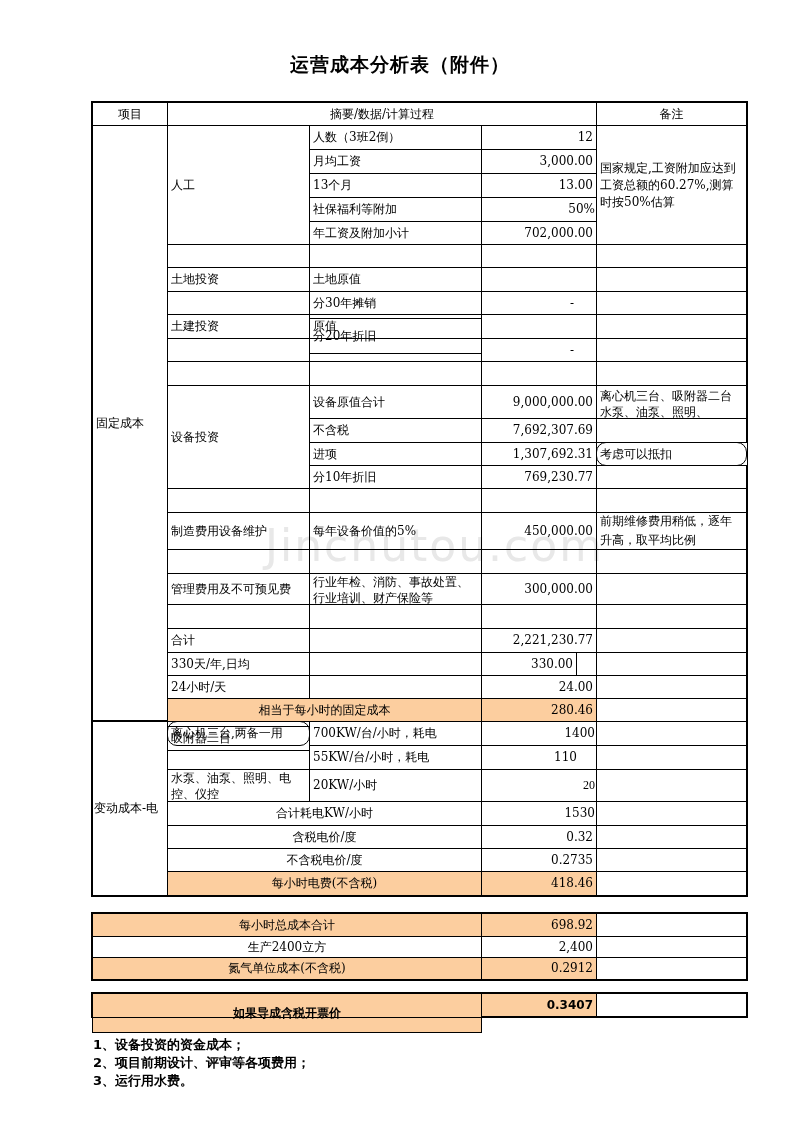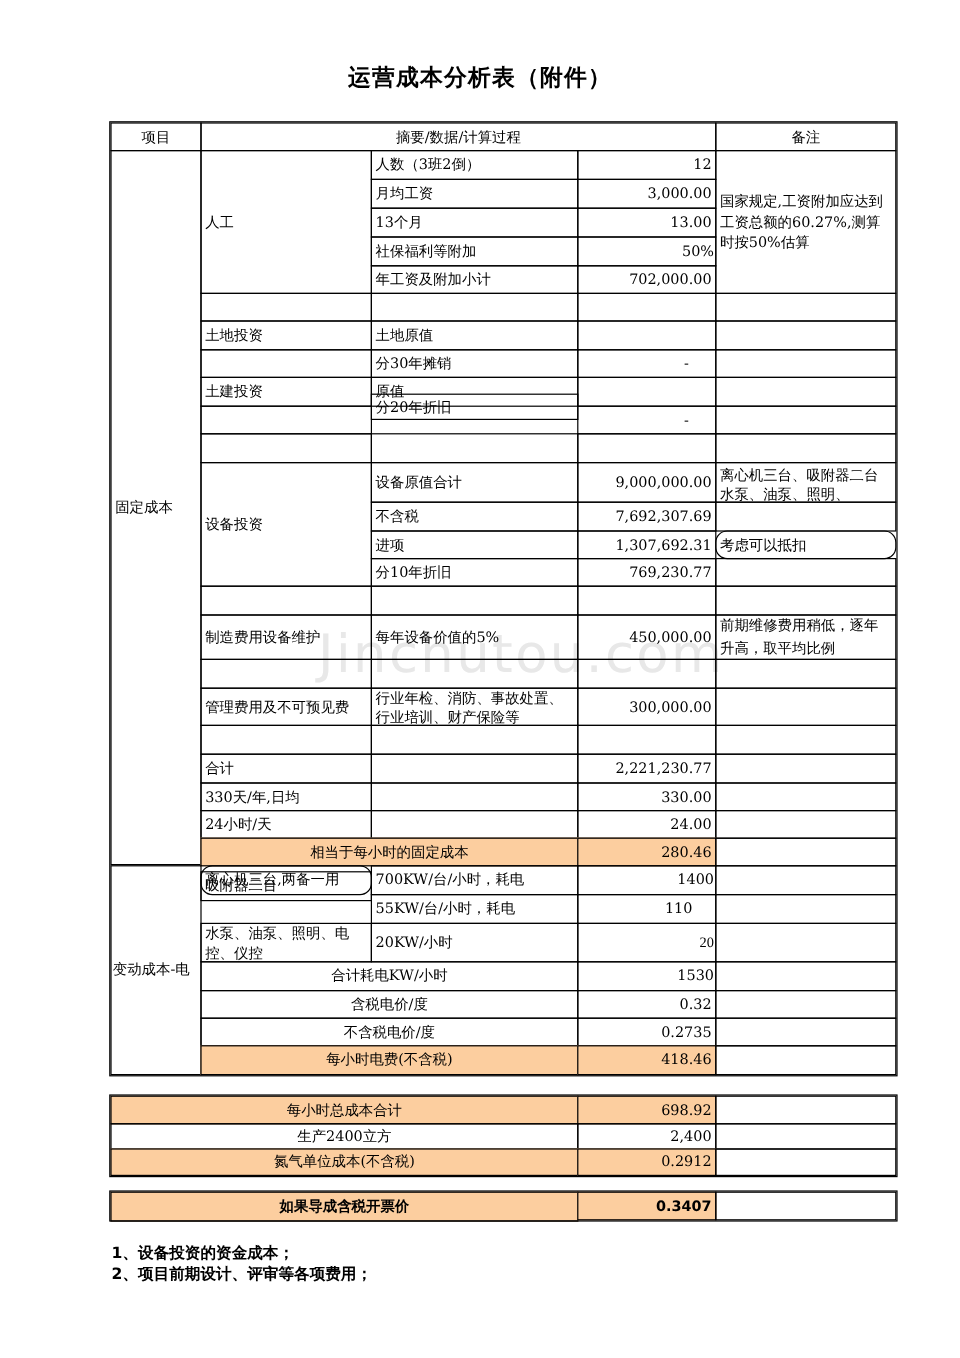--- a/index.html
+++ b/index.html
@@ -59,21 +59,21 @@
 <div class="c" style="left:167px;top:291px;width:143px;height:24px;"></div>
 <div class="c l" style="left:309px;top:291px;width:173px;height:24px;">分30年摊销</div>
 <div class="c r" style="left:481px;top:291px;width:116px;height:24px;padding-right:22px;">-</div>
 <div class="c" style="left:596px;top:291px;width:151px;height:24px;"></div>
 
 <div class="c l" style="left:167px;top:314px;width:143px;height:25px;">土建投资</div>
 <div class="c l" style="left:309px;top:314px;width:173px;height:25px;">原值</div>
 <div class="c r" style="left:481px;top:314px;width:116px;height:25px;"></div>
 <div class="c" style="left:596px;top:314px;width:151px;height:25px;"></div>
 <div class="c" style="left:167px;top:338px;width:143px;height:24px;"></div>
-<div class="c l" style="left:309px;top:328px;width:173px;height:22px;">分20年折旧</div>
+<div class="c l" style="left:309px;top:318px;width:173px;height:36px;">分20年折旧</div>
 <div class="c r" style="left:481px;top:338px;width:116px;height:24px;padding-right:22px;">-</div>
 <div class="c" style="left:596px;top:338px;width:151px;height:24px;"></div>
 
 <div class="c" style="left:167px;top:361px;width:143px;height:25px;"></div>
 <div class="c" style="left:309px;top:361px;width:173px;height:25px;"></div>
 <div class="c" style="left:481px;top:361px;width:116px;height:25px;"></div>
 <div class="c" style="left:596px;top:361px;width:151px;height:25px;"></div>
 
 <div class="c l" style="left:167px;top:385px;width:143px;height:104px;">设备投资</div>
 <div class="c l" style="left:309px;top:385px;width:173px;height:34px;">设备原值合计</div>
@@ -114,21 +114,21 @@
 <div class="c" style="left:481px;top:604px;width:116px;height:25px;"></div>
 <div class="c" style="left:596px;top:604px;width:151px;height:25px;"></div>
 
 <div class="c l" style="left:167px;top:628px;width:143px;height:25px;">合计</div>
 <div class="c" style="left:309px;top:628px;width:173px;height:25px;"></div>
 <div class="c r" style="left:481px;top:628px;width:116px;height:25px;">2,221,230.77</div>
 <div class="c" style="left:596px;top:628px;width:151px;height:25px;"></div>
 
 <div class="c l" style="left:167px;top:652px;width:143px;height:24px;">330天/年,日均</div>
 <div class="c" style="left:309px;top:652px;width:173px;height:24px;"></div>
-<div class="c r" style="left:481px;top:652px;width:116px;height:24px;">330.00</div>
+<div class="c r" style="left:481px;top:652px;width:96px;height:24px;">330.00</div>
 <div class="c" style="left:596px;top:652px;width:151px;height:24px;"></div>
 
 <div class="c l" style="left:167px;top:675px;width:143px;height:24px;">24小时/天</div>
 <div class="c" style="left:309px;top:675px;width:173px;height:24px;"></div>
 <div class="c r" style="left:481px;top:675px;width:116px;height:24px;">24.00</div>
 <div class="c" style="left:596px;top:675px;width:151px;height:24px;"></div>
 
 <div class="c m hl" style="left:167px;top:698px;width:315px;height:24px;">相当于每小时的固定成本</div>
 <div class="c r hl" style="left:481px;top:698px;width:116px;height:24px;">280.46</div>
 <div class="c" style="left:596px;top:698px;width:151px;height:24px;"></div>
@@ -175,21 +175,22 @@
 <div class="c m" style="left:92px;top:936px;width:390px;height:22px;">生产2400立方</div>
 <div class="c r" style="left:481px;top:936px;width:116px;height:22px;">2,400</div>
 <div class="c" style="left:596px;top:936px;width:151px;height:22px;"></div>
 
 <div class="c m hl" style="left:92px;top:957px;width:390px;height:23px;">氮气单位成本(不含税)</div>
 <div class="c r hl" style="left:481px;top:957px;width:116px;height:23px;">0.2912</div>
 <div class="c" style="left:596px;top:957px;width:151px;height:23px;"></div>
 
 <div class="outer" style="left:91px;top:912px;width:657px;height:69px;"></div>
 
-<div class="c m hl bold" style="left:92px;top:993px;width:390px;height:25px;">如果导成含税开票价</div>
+<div class="c m hl bold" style="left:92px;top:993px;width:390px;height:40px;">如果导成含税开票价</div>
 <div class="c r hl bold" style="left:481px;top:993px;width:116px;height:24px;">0.3407</div>
 <div class="c" style="left:596px;top:993px;width:151px;height:24px;"></div>
 <div class="outer" style="left:91px;top:992px;width:657px;height:26px;"></div>
 
 <div class="notes">
   <div>1、设备投资的资金成本；</div>
   <div>2、项目前期设计、评审等各项费用；</div>
+  <div>3、运行用水费。</div>
 </div>
 
 </body></html>

